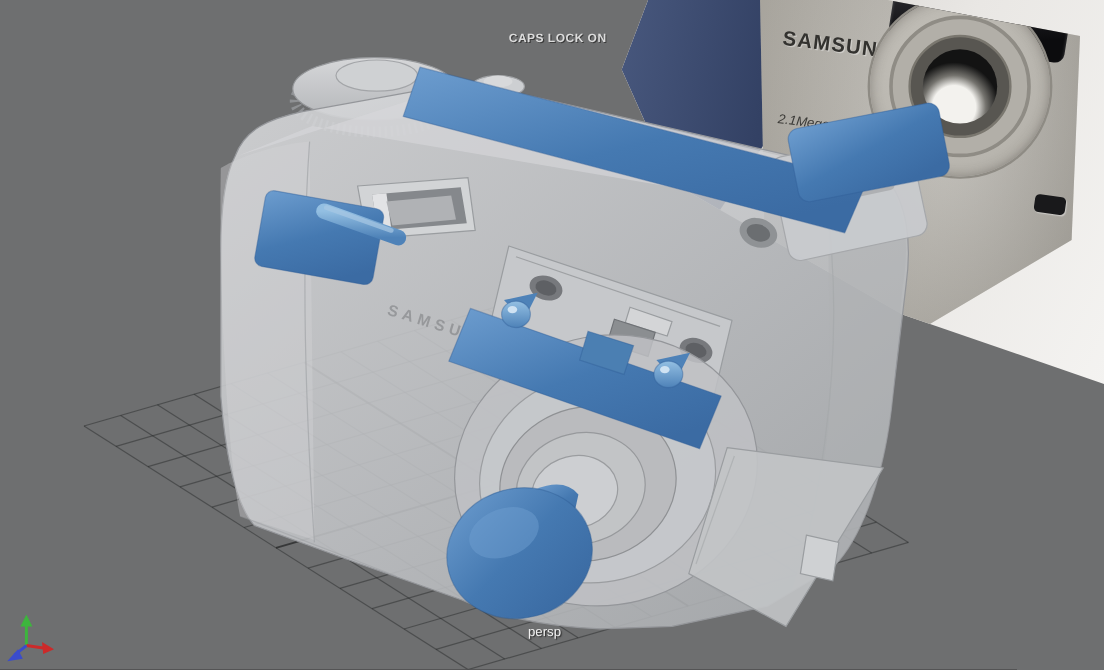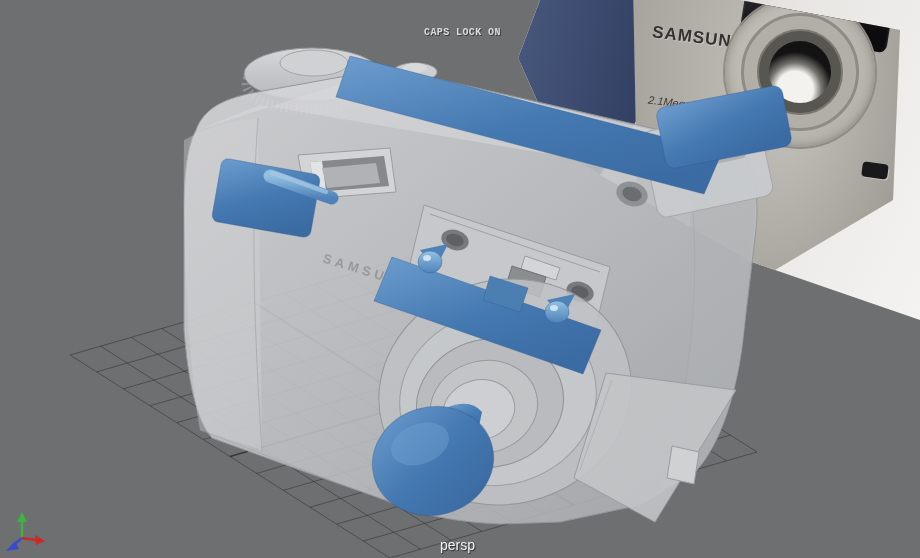--- a/index.html
+++ b/index.html
@@ -37,22 +37,22 @@
   .ph-lens{position:absolute;left:100px;top:17px;width:150px;height:150px;border-radius:50%;
     background:radial-gradient(circle at 45% 45%,#ccc9c2,#b5b2ab 70%,#8f8c85);
     box-shadow:0 0 0 2px #8e8b84, inset 0 0 10px rgba(70,65,60,.4);}
   .ph-ring2{position:absolute;left:16px;top:16px;width:118px;height:118px;border-radius:50%;background:#b2afa8;border:3px solid #8f8c85;box-sizing:border-box;}
   .ph-ring3{position:absolute;left:13px;top:13px;width:86px;height:86px;border-radius:50%;background:#585651;border:2px solid #7a776f;box-sizing:border-box;}
   .ph-glass{position:absolute;left:10px;top:10px;width:62px;height:62px;border-radius:50%;
     background:radial-gradient(circle at 42% 78%,#f3f2ee 0 30%,rgba(200,200,195,.25) 44%,#131313 62%);}
   .ph-latch{position:absolute;left:237px;top:183px;width:26px;height:15px;transform:rotate(8deg);background:#19191b;border-radius:4px;box-shadow:1px 1px 1px rgba(255,255,255,.4);}
 
   
-  .hud-caps{position:absolute;left:424px;top:27px;font-size:10px;font-weight:bold;letter-spacing:.4px;color:#dcdcdc;text-shadow:1px 1px 0 #3c3c3c;font-family:Liberation Mono, monospace;}
-  .hud-persp{position:absolute;left:440px;top:537px;font-size:14px;color:#f2f2f2;text-shadow:1px 1px 1px #2a2a2a;}
+  .hud-caps{position:absolute;left:424px;top:27px;font-size:10px;font-weight:bold;letter-spacing:.4px;color:#dcdcdc;text-shadow:1px 1px 0 #3c3c3c;}
+  .hud-persp{position:absolute;left:440px;top:521px;font-size:11px;color:#f2f2f2;text-shadow:1px 1px 1px #2a2a2a;}
 </style>
 </head>
 <body>
 
 <div class="viewport">
 
   <svg id="grid-svg" width="920" height="558" viewBox="0 0 920 558">
       <line x1="70" y1="355" x2="390" y2="558" class="grid-line"></line>
       <line x1="70" y1="355" x2="437" y2="249" class="grid-line"></line>
       <line x1="100.58333333333333" y1="346.1666666666667" x2="420.5833333333333" y2="549.1666666666667" class="grid-line"></line>

